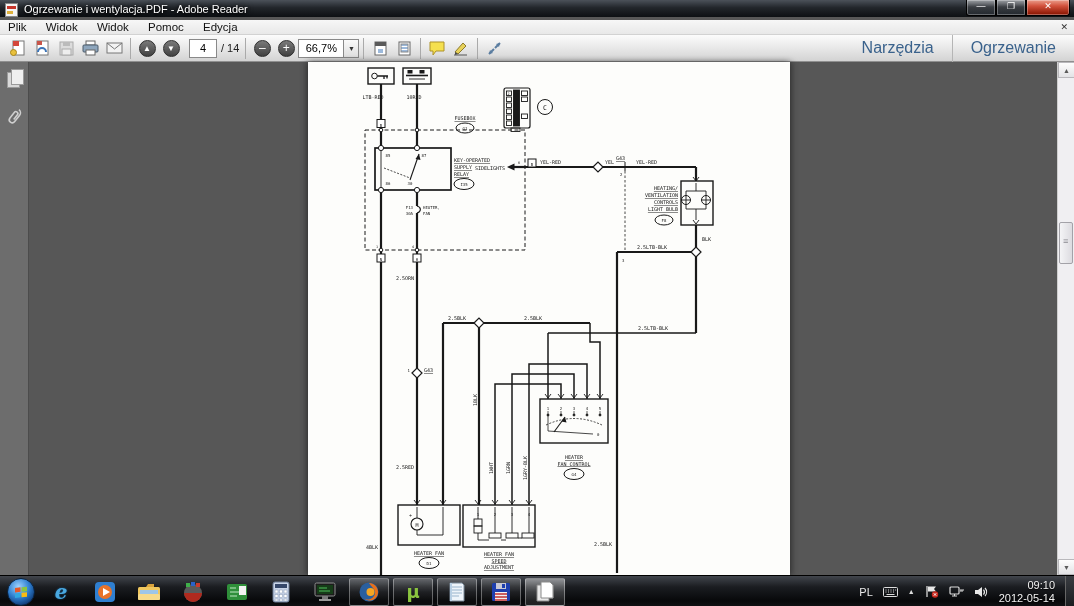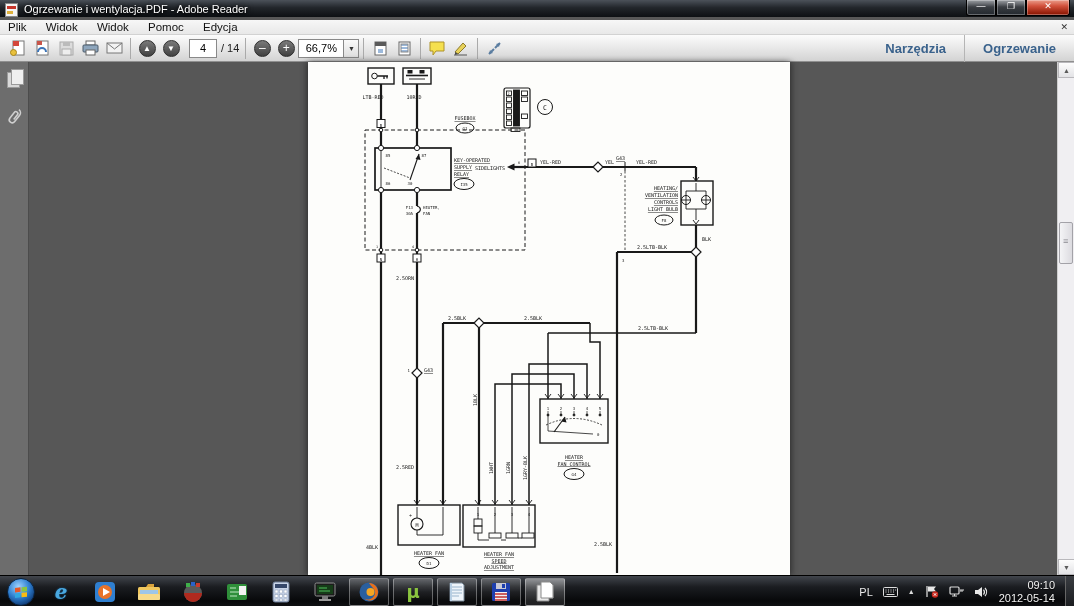--- a/index.html
+++ b/index.html
@@ -39,21 +39,21 @@
     background:linear-gradient(#7a7a7a,#414141);border:1px solid #2e2e2e;color:#fff;
     font-size:8px;line-height:16px;text-align:center;box-sizing:border-box}
   .pageinput{width:26px;height:17px;border:1px solid #898989;background:#fff;text-align:center;
     font-size:11px;font-family:"Liberation Sans",sans-serif;padding:0;margin:0 4px 0 6px}
   .pagetotal{font-size:11px;color:#222;margin-right:2px}
   .zoombox{width:44px;height:17px;border:1px solid #898989;background:#fff;font-size:11px;
     line-height:17px;text-align:center;}
   .zoomdd{width:14px;height:17px;border:1px solid #898989;border-left:none;
     background:linear-gradient(#fafafa,#dedede);font-size:7px;line-height:17px;text-align:center;color:#333}
   .tb-right{margin-left:auto;display:flex;align-items:center;height:100%}
-  .tb-link{font-size:13px;font-weight:bold;color:#3a628c;padding:0 18px}
+  .tb-link{font-size:16px;font-weight:normal;color:#3a628c;padding:0 18px}
   .tb-vsep{width:1px;height:27px;background:#b5b5b5}
   
   .sidebar{position:absolute;left:0;top:62px;width:28px;height:513px;background:#6d6d6d;
     border-right:1px solid #4c4c4c}
   .sb-pages{margin:10px 0 0 7px;width:11px;height:14px;background:#d9d9d9;border:1px solid #9a9a9a;position:relative}
   .sb-pages:before{content:"";position:absolute;left:3px;top:-4px;width:11px;height:14px;
     background:#efefef;border:1px solid #9a9a9a}
   .sb-clip{margin:18px 0 0 6px}
   .canvas{position:absolute;left:29px;top:62px;width:1028px;height:513px;background:#575757}
   .page{position:absolute;left:308px;top:62px;width:482px;height:513px;background:#fdfdfb;

